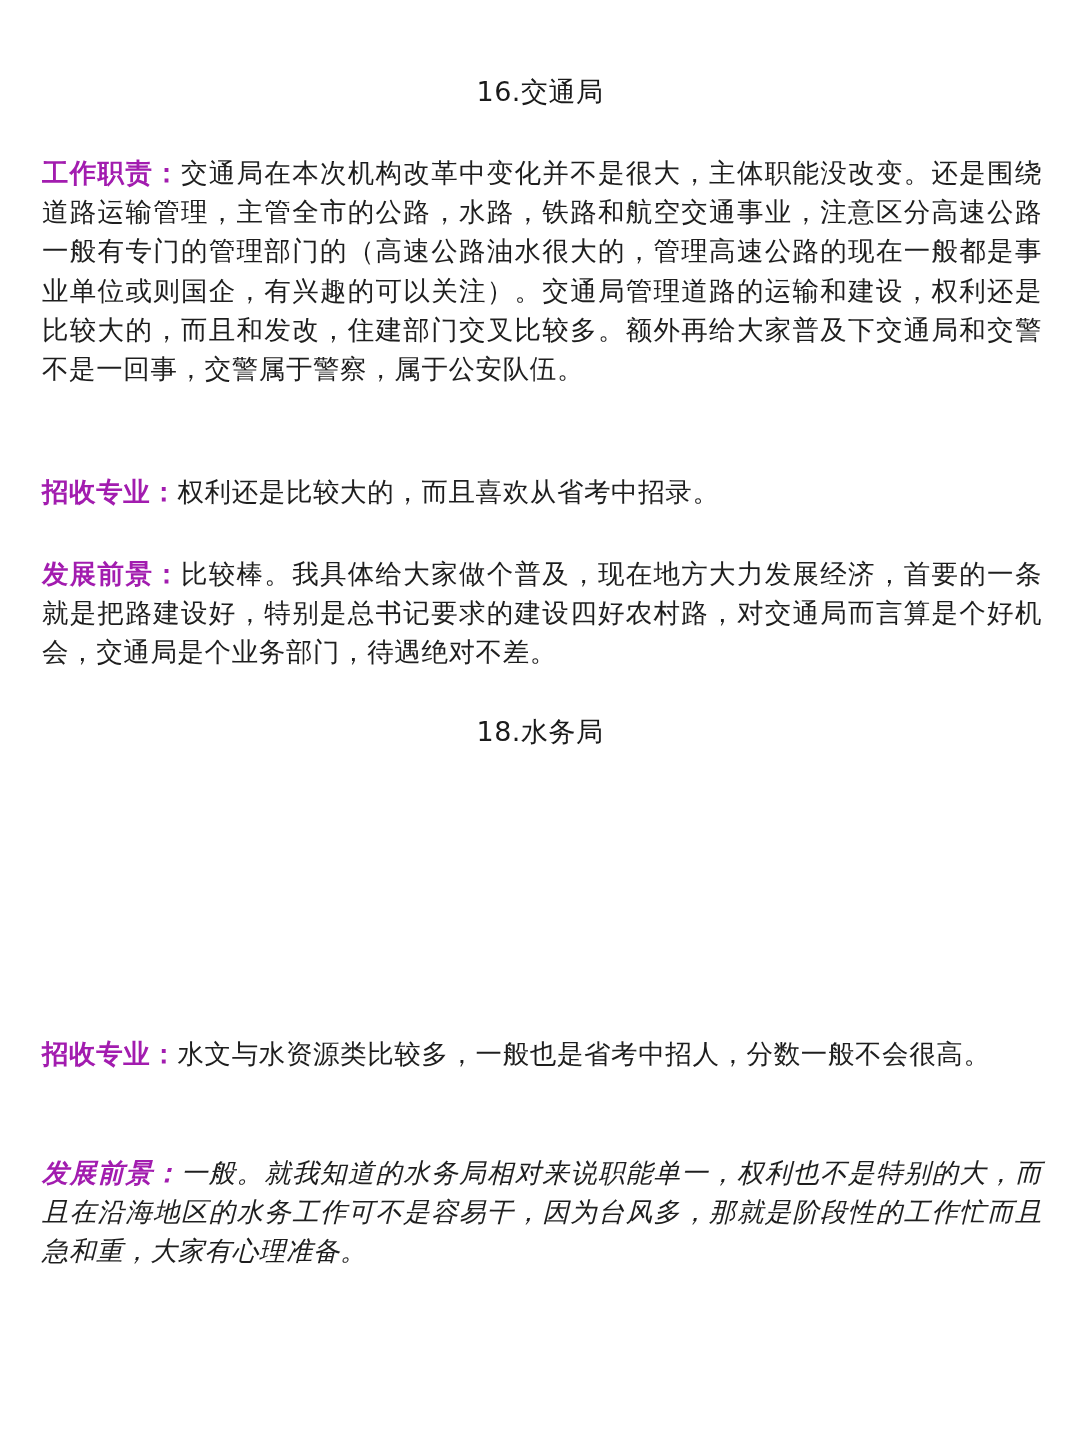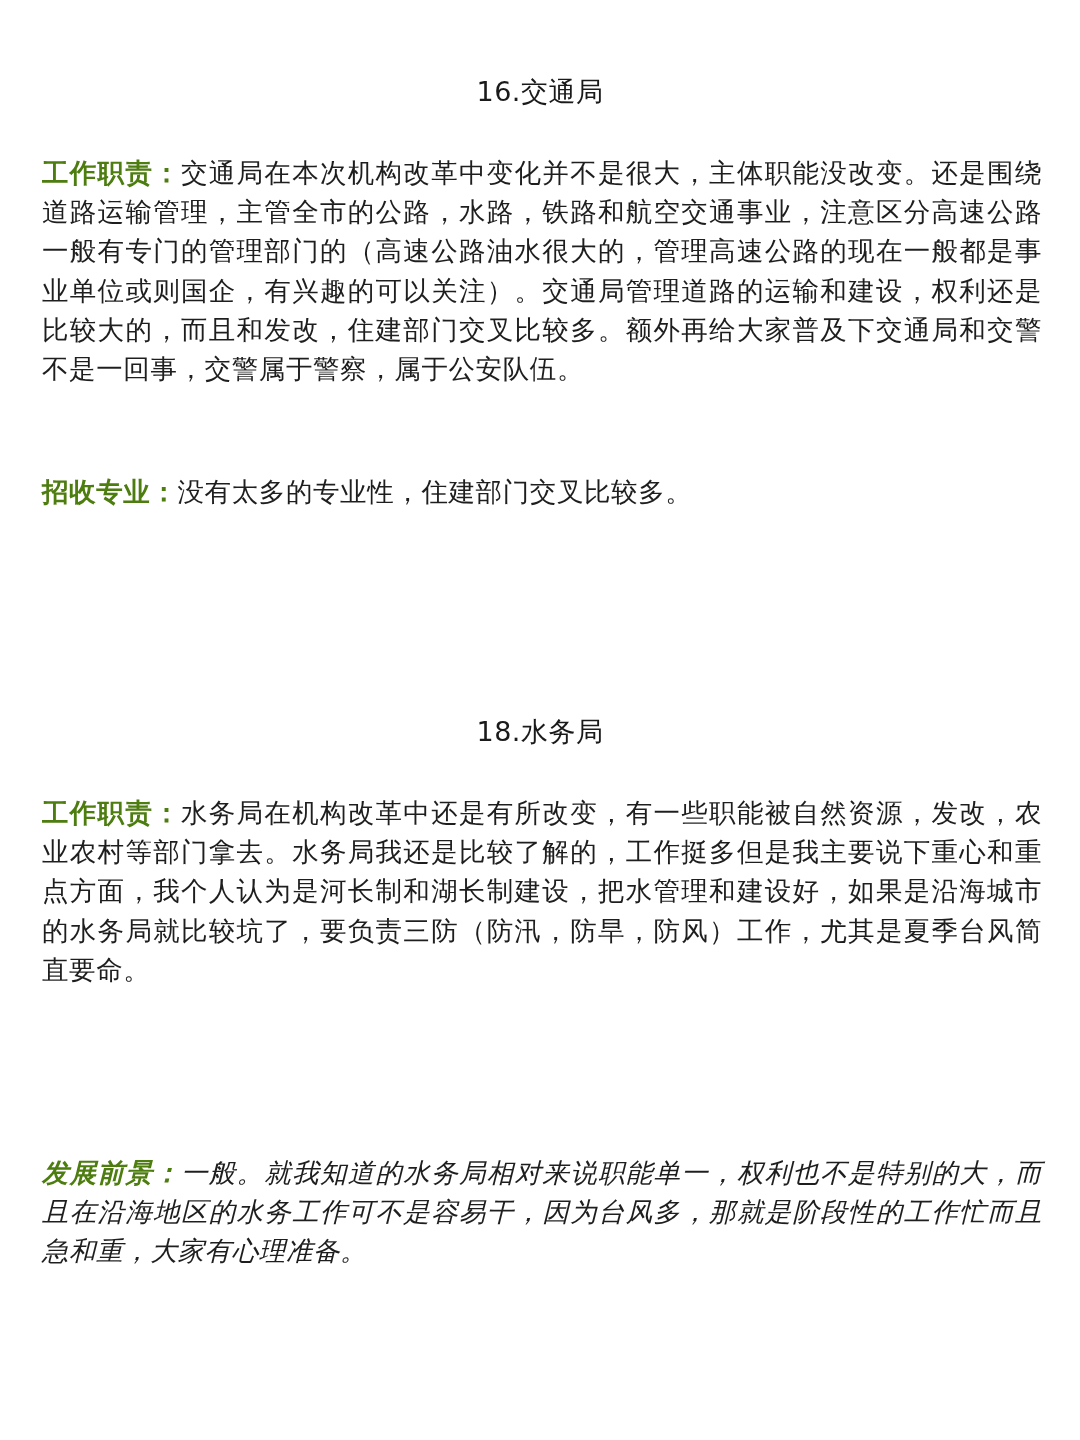--- a/index.html
+++ b/index.html
@@ -39,43 +39,46 @@
       width: 1000px;
       font-size: 26.5px;
       line-height: 39.2px;
       color: #1e1e1e;
       text-align: justify;
       text-justify: inter-character;
       letter-spacing: 0.6px;
     }
     .para .label {
       font-weight: bold;
-      color: #4d7c0f;
+      color: #a21caf;
     }
   </style>
 </head>
 <body>
 
 <div class="page">
 
   <div class="section-title" style="top:46px;">16.交通局</div>
 
   <div class="para" style="top:125px;">
     <span class="label">工作职责：</span><span>交通局在本次机构改革中变化并不是很大，主体职能没改变。还是围绕道路运输管理，主管全市的公路，水路，铁路和航空交通事业，注意区分高速公路一般有专门的管理部门的（高速公路油水很大的，管理高速公路的现在一般都是事业单位或则国企，有兴趣的可以关注）。交通局管理道路的运输和建设，权利还是比较大的，而且和发改，住建部门交叉比较多。额外再给大家普及下交通局和交警不是一回事，交警属于警察，属于公安队伍。</span>
   </div>
 
   <div class="para" style="top:444px;">
-    <span class="label">招收专业：</span><span>没有太多的专业性，住建部门交叉比较多。</span>
+    <span class="label">招收专业：</span><span>权利还是比较大的，而且喜欢从省考中招录。</span>
   </div>
 
+  <div class="para" style="top:526px;">
+    <span class="label">发展前景：</span><span>比较棒。我具体给大家做个普及，现在地方大力发展经济，首要的一条就是把路建设好，特别是总书记要求的建设四好农村路，对交通局而言算是个好机会，交通局是个业务部门，待遇绝对不差。</span>
+  </div>
 
   <div class="section-title" style="top:686px;">18.水务局</div>
 
-  <div class="para" style="top:765px;">
-    <span class="label">工作职责：</span><span>水务局在机构改革中还是有所改变，有一些职能被自然资源，发改，农业农村等部门拿去。水务局我还是比较了解的，工作挺多但是我主要说下重心和重点方面，我个人认为是河长制和湖长制建设，把水管理和建设好，如果是沿海城市的水务局就比较坑了，要负责三防（防汛，防旱，防风）工作，尤其是夏季台风简直要命。</span>
+
+  <div class="para" style="top:1006px;">
+    <span class="label">招收专业：</span><span>水文与水资源类比较多，一般也是省考中招人，分数一般不会很高。</span>
   </div>
-
 
   <div class="para" style="top:1125px;font-style:italic;">
     <span class="label">发展前景：</span><span>一般。就我知道的水务局相对来说职能单一，权利也不是特别的大，而且在沿海地区的水务工作可不是容易干，因为台风多，那就是阶段性的工作忙而且急和重，大家有心理准备。</span>
   </div>
 
 </div>
 
 </body></html>

